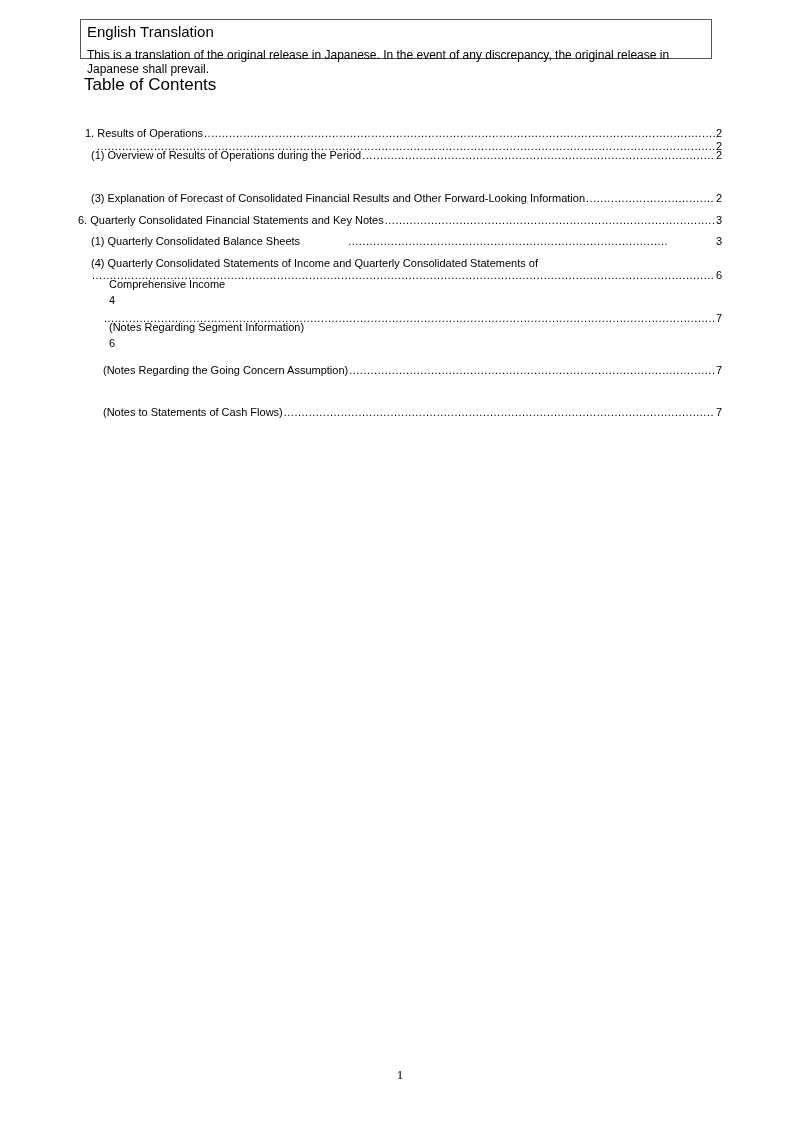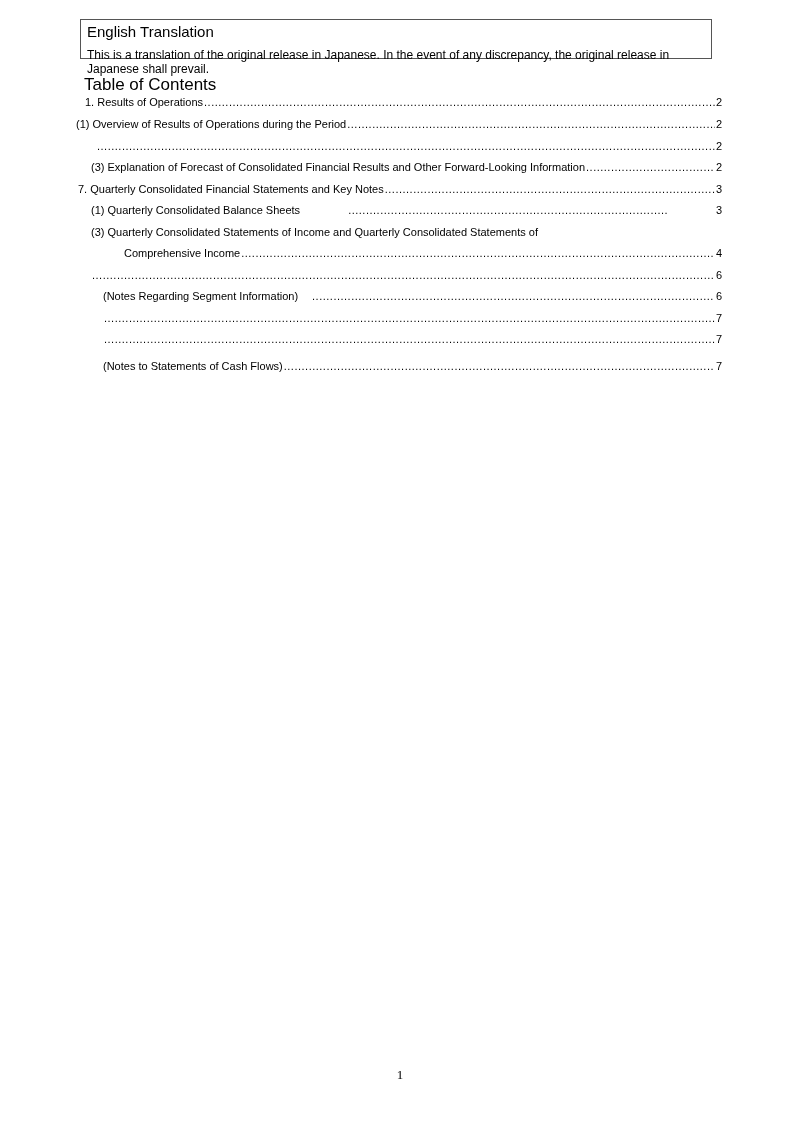--- a/index.html
+++ b/index.html
@@ -6,21 +6,21 @@
   body { width: 800px; height: 1131px; position: relative; overflow: hidden;
          font-family: "Liberation Sans", sans-serif; color: #000; }
   .banner { position: absolute; left: 80px; top: 19px; width: 632px; height: 40px;
             border: 1px solid #555; box-sizing: border-box; padding: 2px 6px 0 6px; }
   .banner-title { font-size: 15px; line-height: 19px; }
   .banner-note { font-size: 12px; line-height: 14px; margin-top: 7px; }
   .toc-heading { position: absolute; left: 72px; top: 75px; font-size: 17px; margin-left: 12px; }
   .toc { position: absolute; left: 0; top: 0; width: 800px; }
   .row { position: absolute; height: 16px; font-size: 11px; line-height: 16px;
          display: flex; align-items: baseline; right: 78px; }
-  .row .label { white-space: pre; flex: 0 0 auto; }
+  .row .label { white-space: pre; flex: 0 0 auto; margin-top: 31px; }
   .row .leader { flex: 1 1 auto; overflow: hidden; white-space: nowrap; margin: 0 1px;
                  letter-spacing: 0.5px; }
   .row .leader::after { content: "................................................................................................................................................................................................................................................................................................................................................................."; }
   .row .page { flex: 0 0 auto; }
   .row.nolead { }
   .page-number { position: absolute; top: 1067px; left: 0; width: 800px; text-align: center;
                  font-family: "Liberation Serif", serif; font-size: 13px; }
 </style>
 </head>
 <body>
@@ -31,69 +31,70 @@
 </div>
 
 <div class="toc-heading">Table of Contents</div>
 
 <div class="toc">
   <div class="row" style="left:85px; top:94px;">
     <span class="label">1. Results of Operations</span>
     <span class="leader"></span>
     <span class="page">2</span>
   </div>
-  <div class="row" style="left:76px; top:116px;">
+  <div class="row" style="left:91px; top:116px;">
     <span class="label">(1) Overview of Results of Operations during the Period</span>
     <span class="leader"></span>
     <span class="page">2</span>
   </div>
   <div class="row" style="left:91px; top:138px;">
     <span class="leader" style="margin-left:6px;"></span>
     <span class="page">2</span>
   </div>
   <div class="row" style="left:91px; top:159px;justify-content:space-between;">
     <span class="label">(3) Explanation of Forecast of Consolidated Financial Results and Other Forward-Looking Information</span>
     <span class="leader"></span>
     <span class="page">2</span>
   </div>
   <div class="row" style="left:78px; top:181px;">
-    <span class="label">7. Quarterly Consolidated Financial Statements and Key Notes</span>
+    <span class="label">6. Quarterly Consolidated Financial Statements and Key Notes</span>
     <span class="leader"></span>
     <span class="page">3</span>
   </div>
   <div class="row" style="left:91px; top:202px;gap:47px;">
     <span class="label">(1) Quarterly Consolidated Balance Sheets</span>
     <span class="leader"></span>
     <span class="page">3</span>
   </div>
   <div class="row nolead" style="left:91px; top:224px;">
-    <span class="label">(3) Quarterly Consolidated Statements of Income and Quarterly Consolidated Statements of</span>
+    <span class="label">(4) Quarterly Consolidated Statements of Income and Quarterly Consolidated Statements of</span>
   </div>
-  <div class="row" style="left:124px; top:245px;">
+  <div class="row" style="left:108px; top:245px;flex-direction:column;">
     <span class="label">Comprehensive Income</span>
     <span class="leader"></span>
     <span class="page">4</span>
   </div>
   <div class="row" style="left:91px; top:267px;">
     <span class="leader"></span>
     <span class="page">6</span>
   </div>
-  <div class="row" style="left:103px; top:288px;">
+  <div class="row" style="left:95px; top:288px;flex-direction:column;">
     <span class="label">(Notes Regarding Segment Information)</span>
     <span class="leader" style="margin-left:14px;"></span>
     <span class="page">6</span>
   </div>
   <div class="row" style="left:103px; top:310px;">
     <span class="leader"></span>
     <span class="page">7</span>
   </div>
   <div class="row" style="left:103px; top:331px;">
+    <span class="label">(Notes Regarding the Going Concern Assumption)</span>
     <span class="leader"></span>
     <span class="page">7</span>
   </div>
-  <div class="row" style="left:103px; top:358px;">
+  <div class="row" style="left:103px; top:373px;">
     <span class="label">(Notes to Statements of Cash Flows)</span>
     <span class="leader"></span>
     <span class="page">7</span>
   </div>
 </div>
 
 <div class="page-number">1</div>
 
 </body></html>

